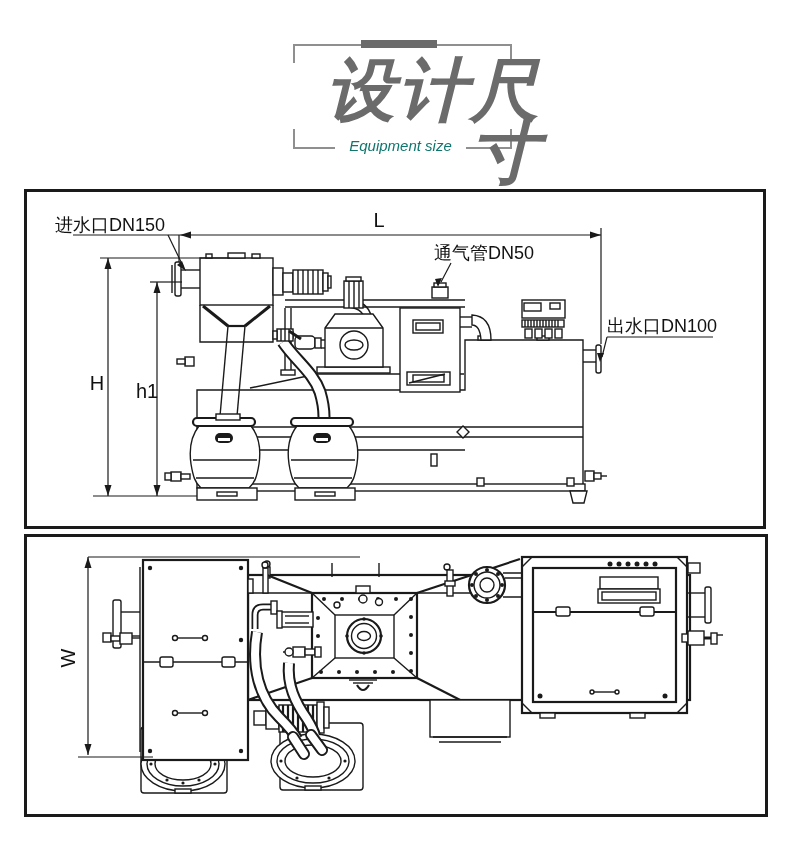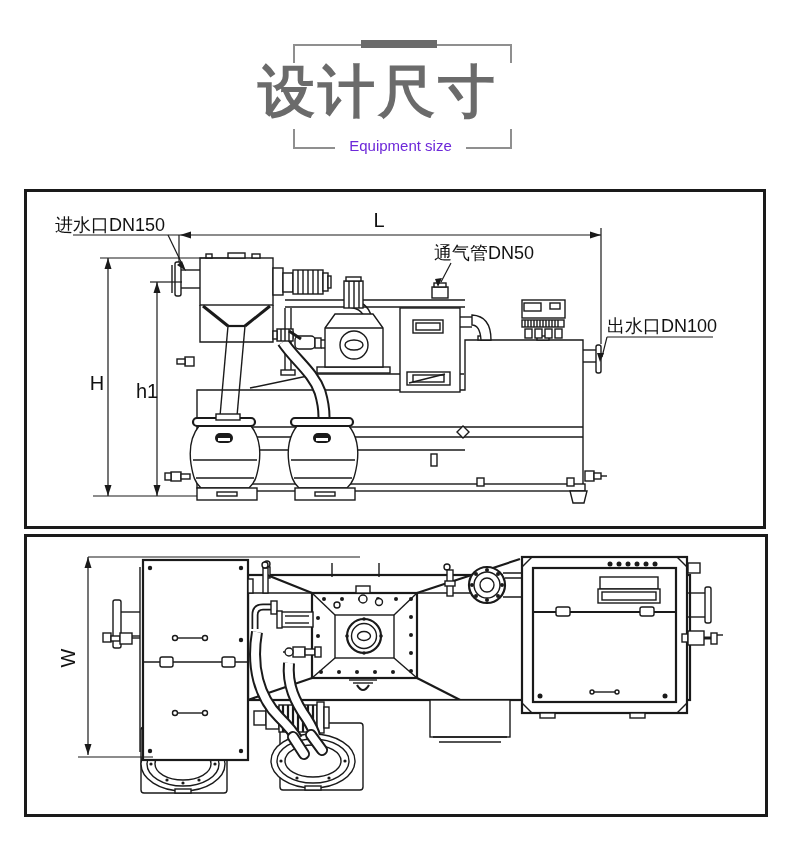--- a/index.html
+++ b/index.html
@@ -4,25 +4,25 @@
 <style>
   html,body{margin:0;padding:0;background:#ffffff;}
   #page{position:relative;width:790px;height:852px;background:#fff;overflow:hidden;
         font-family:"Liberation Sans",sans-serif;}
   
   .title-block{position:absolute;left:0;top:0;width:790px;height:185px;}
   .brk{position:absolute;border:0 solid #8f8f8f;}
   .brk-top{left:293px;top:44px;width:215px;height:17px;border-top-width:2px;border-left-width:2px;border-right-width:2px;}
   .brk-bot{left:293px;top:129px;width:215px;height:18px;border-bottom-width:2px;border-left-width:2px;border-right-width:2px;}
   .brk-bar{position:absolute;left:361px;top:40px;width:76px;height:8px;background:#6b6b6b;}
-  .title-cn{position:absolute;left:258px;top:60px;width:284px;text-align:left;
-            font-size:57px;font-weight:bold;color:#6b6b6b;letter-spacing:3px;line-height:62px;}
+  .title-cn{position:absolute;left:258px;top:60px;width:284px;text-align:right;
+            font-size:69px;font-weight:bold;color:#6b6b6b;letter-spacing:3px;line-height:62px;font-style:italic;}
   .title-en{position:absolute;left:295px;top:137px;width:211px;text-align:center;}
   .title-en span{display:inline-block;background:#fff;padding:0 14px;font-size:15px;
-                 color:#6d28d9;}
+                 font-style:italic;color:#0f766e;}
   
   .panel{position:absolute;border:3px solid #1a1a1a;background:#fff;}
   .panel1{left:24px;top:189px;width:736px;height:334px;}
   .panel2{left:24px;top:534px;width:738px;height:277px;}
   svg{display:block;}
   svg text{font-family:"Liberation Sans",sans-serif;fill:#111;}
   .ln{stroke:#1a1a1a;fill:none;stroke-width:1.4;}
   .ln2{stroke:#1a1a1a;fill:none;stroke-width:2.2;}
   .ln3{stroke:#1a1a1a;fill:none;stroke-width:3;}
   .wfill{fill:#ffffff;stroke:#1a1a1a;stroke-width:1.4;}

